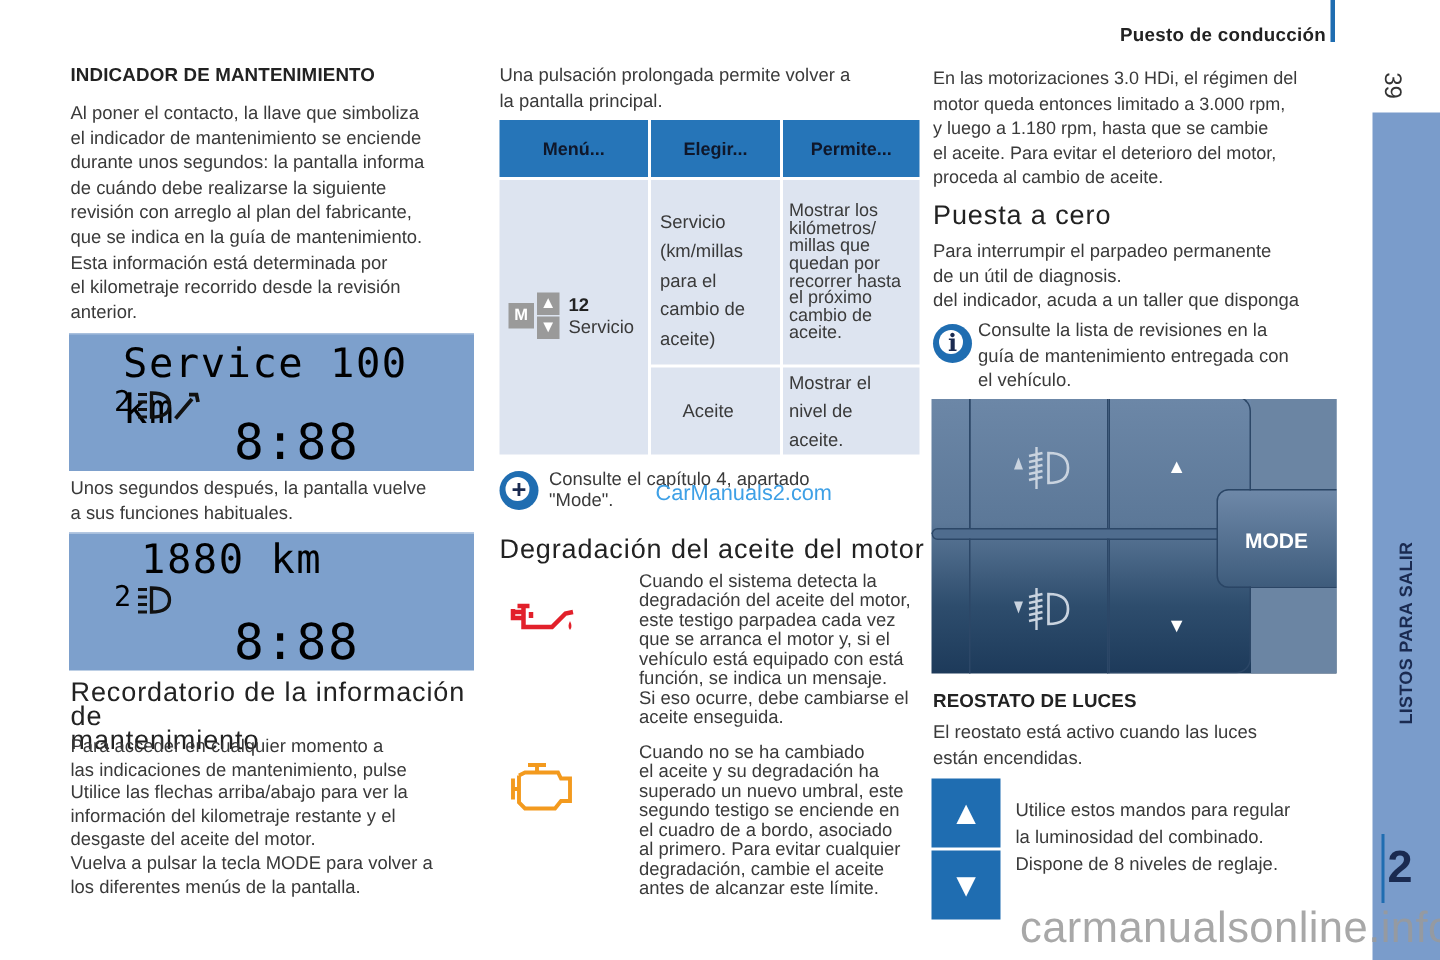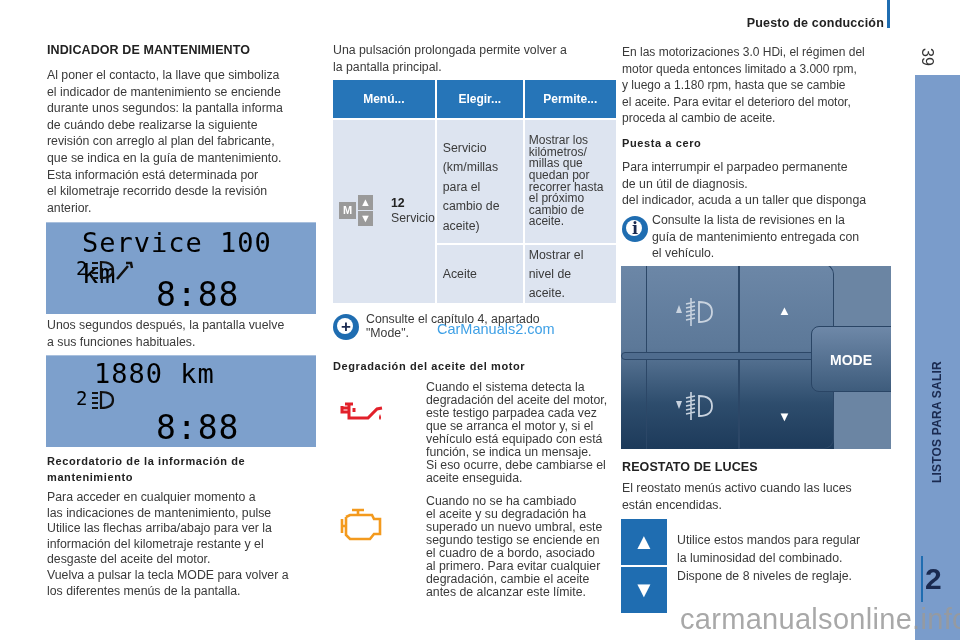--- a/index.html
+++ b/index.html
@@ -15,30 +15,30 @@
     transform: rotate(90deg); transform-origin: center; text-align: center; line-height: 26px; }
 
   
   .side-tab { left: 915px; top: 75px; width: 45px; height: 565px; background: #7a9ccb; }
   .side-tab-label { left: 882px; top: 418px; width: 110px; height: 20px; font-size: 12px; font-weight: bold; color: #1a2a50;
     transform: rotate(-90deg); transform-origin: center; text-align: center; white-space: nowrap; line-height: 20px; letter-spacing: 0.2px; }
   .side-tab-rule { left: 921px; top: 556px; width: 2px; height: 46px; background: #1f6db1; }
   .side-tab-chapter { left: 925px; top: 562px; font-size: 30px; font-weight: bold; color: #1a2a50; }
 
   .h1 { font-size: 12.5px; font-weight: bold; color: #222; letter-spacing: 0.1px; }
-  .h2 { font-size: 11px; font-weight: bold; color: #222; letter-spacing: 0.6px; line-height: 16px; }
+  .h2 { font-size: 18px; font-weight: normal; color: #222; letter-spacing: 0.6px; line-height: 16px; }
   .p { font-size: 12.3px; line-height: 16.6px; color: #3a3a3a; }
   .p-tight { font-size: 12.3px; line-height: 13px; color: #3a3a3a; margin-left: 27px; }
 
   
   .lcd { background: #7da0cc; border-top: 1px solid #a9c0dd; }
   .lcd-text { font-family: "DejaVu Sans Mono", monospace; color: #000000; position: absolute; letter-spacing: 1px; }
   .tbl-wrap { left: 331px; top: 78px; }
   table { border-collapse: separate; border-spacing: 2px; }
-  th { background: #2675b8; color: #ffffff; font-size: 12px; font-weight: bold; height: 38px; text-align: center; }
+  th { background: #2675b8; color: #0f172a; font-size: 12px; font-weight: bold; height: 38px; text-align: center; }
   td { background: #dde4f0; font-size: 12.3px; color: #3a3a3a; vertical-align: middle; }
 
   .key { display: inline-block; width: 15px; height: 15px; background: #9a9a9a; color: #fff; font-weight: bold; font-size: 11px; text-align: center; line-height: 15px; }
 
   .info-icon { width: 24px; height: 24px; border-radius: 50%; background: #1f6db1; position: absolute; }
   .info-icon::after { content: ""; position: absolute; left: 4px; top: 4px; width: 16px; height: 16px; border-radius: 50%; background: #fff; }
   .info-glyph { position: absolute; z-index: 2; width: 24px; height: 24px; text-align: center; line-height: 24px; font-weight: bold; color: #1a2a50; font-size: 15px; }
 
   .panel { left: 621px; top: 266px; width: 270px; height: 183px; background: linear-gradient(180deg, #6c87a7 0%, #5c7898 45%, #2e4d6d 75%, #1d3a5a 100%); overflow: hidden; }
   .panel-key { position: absolute; border: 1.5px solid #2c4767; }
@@ -130,21 +130,21 @@
     </thead>
     <tbody>
       <tr>
         <td rowspan="2" style="padding-left:6px; padding-top:35px; vertical-align:top;">
           <div style="display:flex; align-items:center; gap:2px; margin-top:40px;">
             <span class="key" style="width:17px; height:17px; line-height:17px;">M</span>
             <span style="display:flex; flex-direction:column; gap:1px;">
               <span class="key">▲</span>
               <span class="key">▼</span>
             </span>
-            <span style="margin-left:16px; line-height:15px;">
+            <span style="margin-left:4px; line-height:15px;">
               <div style="font-weight:bold; color:#222;">12</div>
               <div>Servicio</div>
             </span>
           </div>
         </td>
         <td style="height:123px; padding-left:6px; line-height:19.5px; padding-top:12px;">
           <div>Servicio</div>
           <div>(km/millas</div>
           <div>para el</div>
           <div>cambio de</div>
@@ -155,21 +155,21 @@
           <div>kilómetros/</div>
           <div>millas que</div>
           <div>quedan por</div>
           <div>recorrer hasta</div>
           <div>el próximo</div>
           <div>cambio de</div>
           <div>aceite.</div>
         </td>
       </tr>
       <tr>
-        <td style="height:58px; padding-left:6px;">
+        <td style="height:58px; padding-left:21px;">
           <div>Aceite</div>
         </td>
         <td style="padding-left:4px; line-height:19px;">
           <div>Mostrar el</div>
           <div>nivel de</div>
           <div>aceite.</div>
         </td>
       </tr>
     </tbody>
   </table>
@@ -264,21 +264,21 @@
   </div>
   <div class="panel-key" style="left:118px; top:93px; width:95px; height:90px; border-radius:0 0 10px 0; border-top:none;">
     <div style="position:absolute; left:38px; top:50px; color:#fff; font-size:13px;">▼</div>
   </div>
   <div style="position:absolute; left:213px; top:0; width:60px; height:183px; background:#6b85a3;"></div>
   <div class="panel-mode">MODE</div>
 </div>
 
 <div class="abs h1" style="left:622px; top:460px;">REOSTATO DE LUCES</div>
 <div class="abs p" style="left:622px; top:480px; width:280px;">
-  <div>El reostato menús activo cuando las luces</div>
+  <div>El reostato está activo cuando las luces</div>
   <div>están encendidas.</div>
 </div>
 
 <div class="abs btn-block">
   <span>▲</span>
 </div>
 <div class="abs btn-block" style="top:567px;">
   <span>▼</span>
 </div>
 

